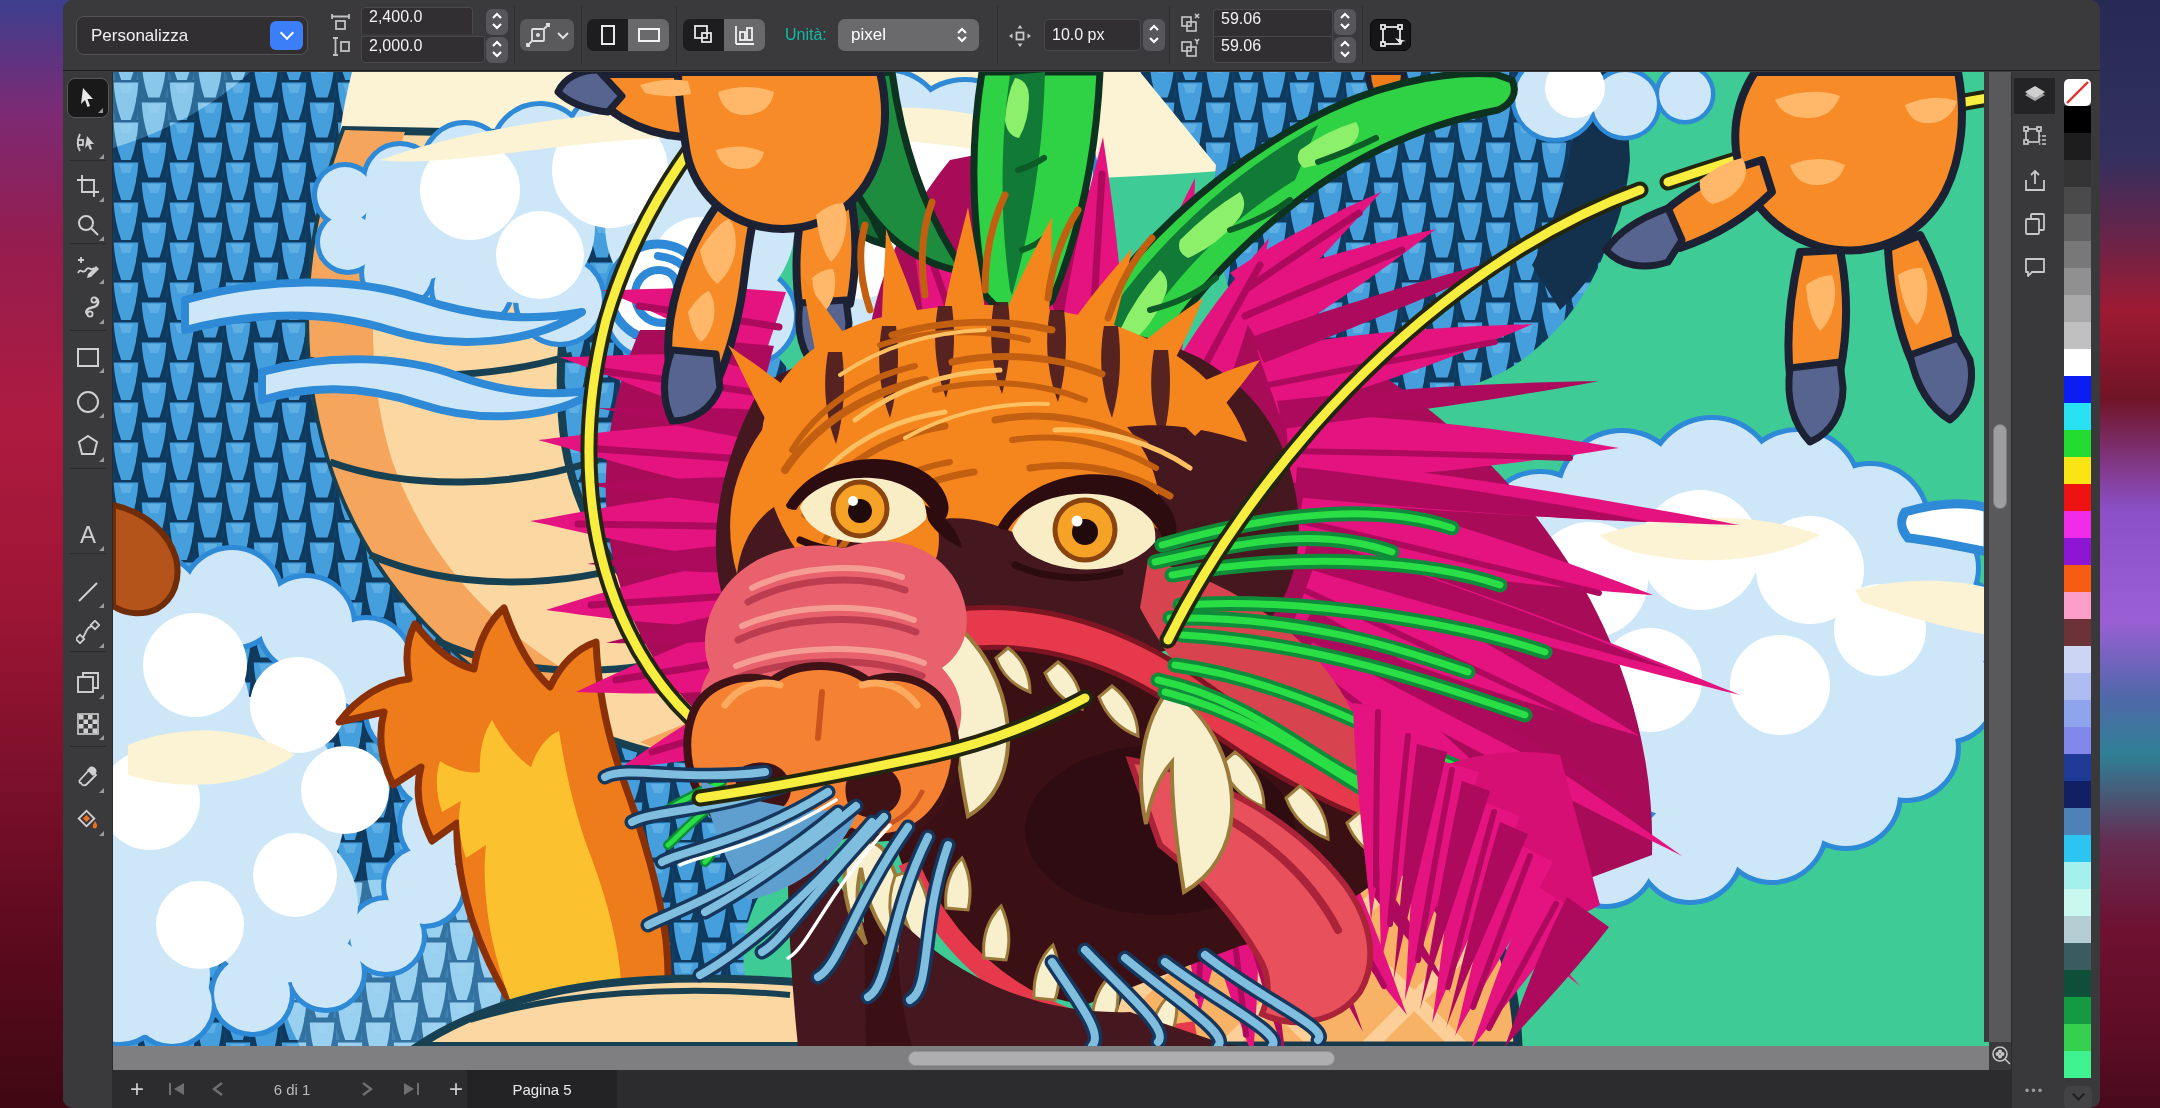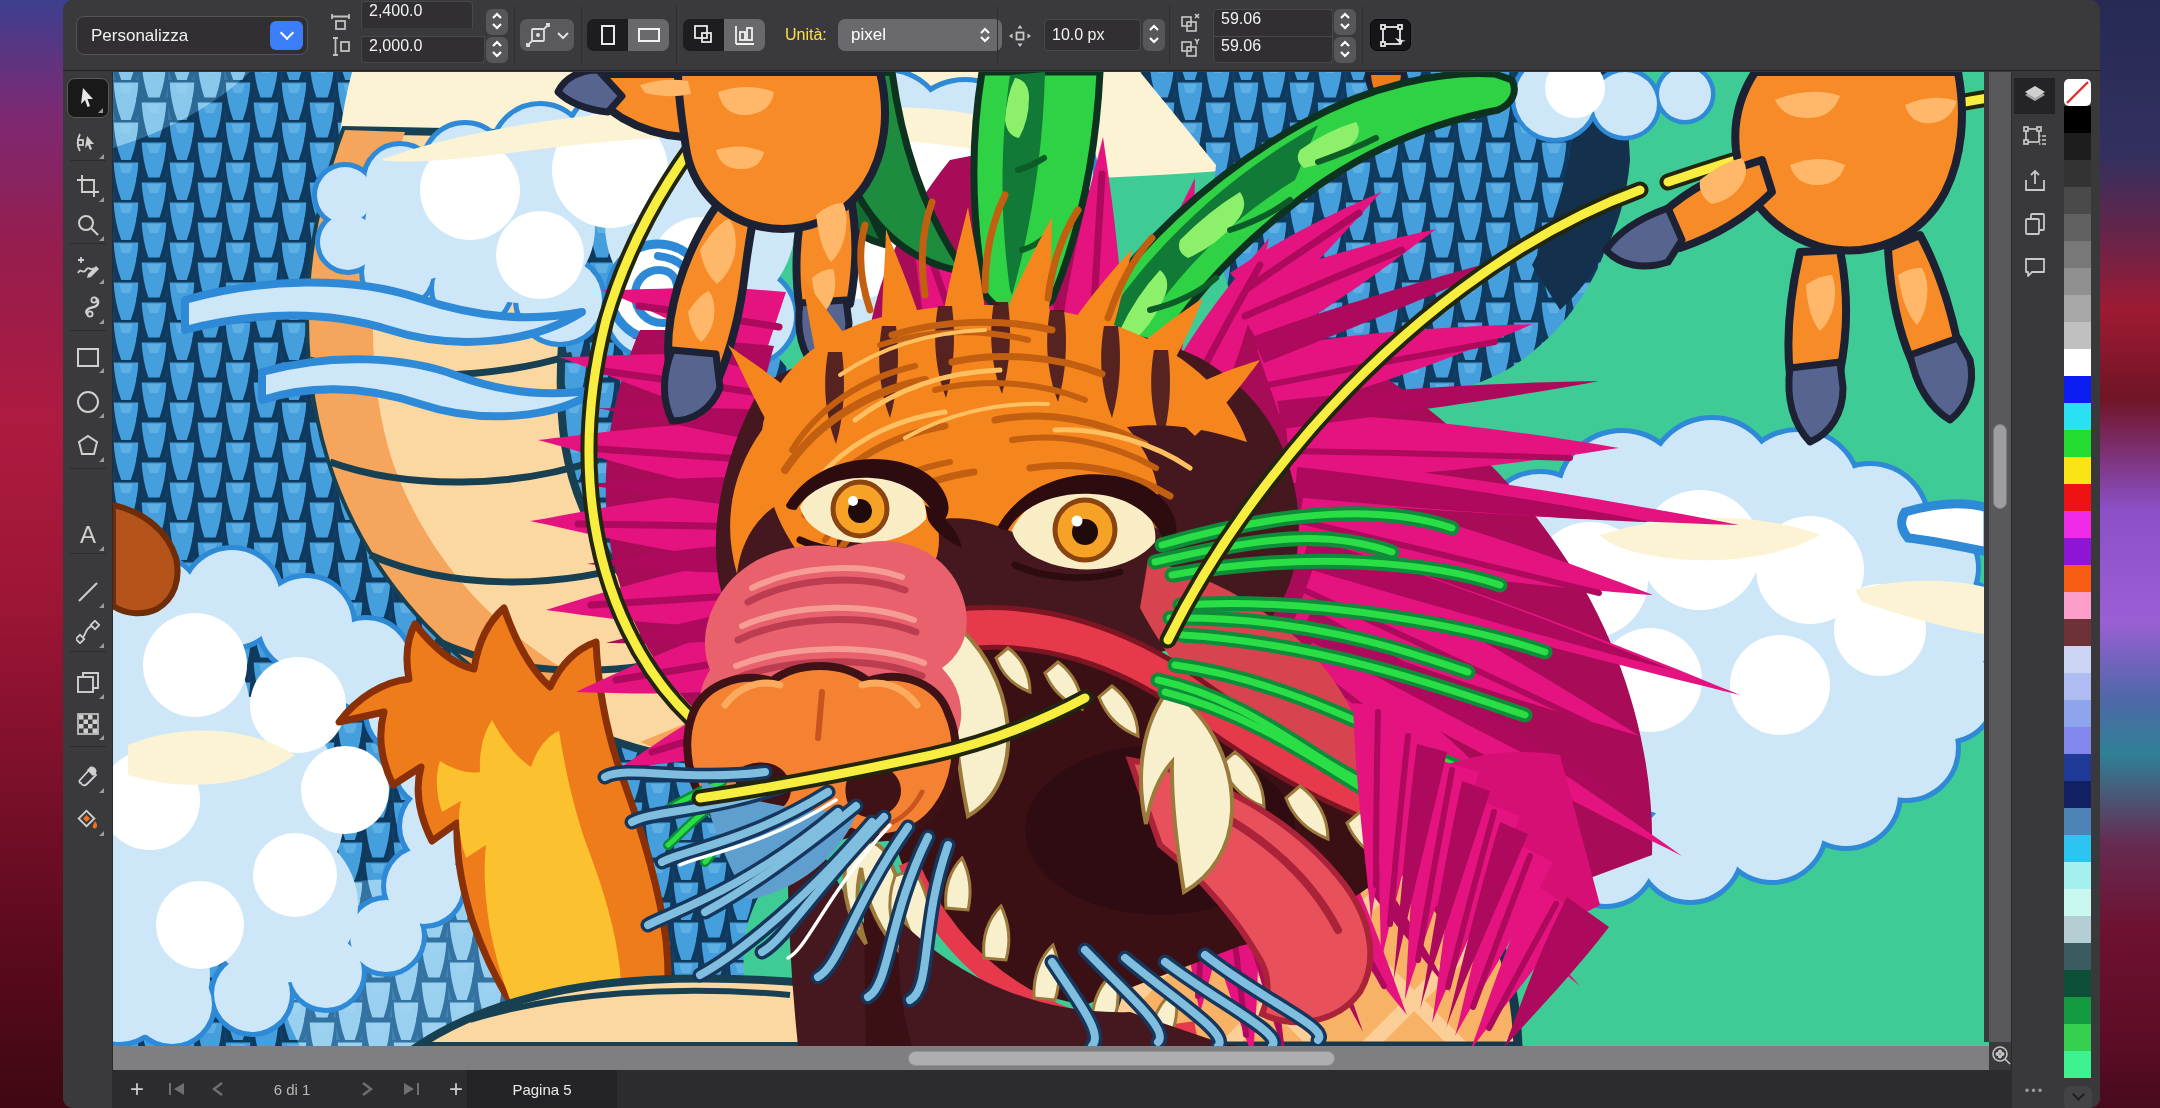--- a/index.html
+++ b/index.html
@@ -19,21 +19,21 @@
   .preset .chev-btn { position:absolute; right:4px; top:4px; width:33px; height:29px; background:#3c7ef8; border-radius:6px; }
   .chev-down { display:block; width:10px; height:10px; border-left:2.5px solid #fff; border-bottom:2.5px solid #fff; transform:rotate(-45deg); margin:7px auto 0; }
   .field { position:absolute; background:#312f32; border:1px solid #49484a; color:#f2f2f2; font-size:16px; padding-left:7px; }
   .stepper { position:absolute; width:22px; background:#57565a; border-radius:6px; }
   .stepper svg { display:block; margin:2px auto; }
   .tb-btn { position:absolute; border-radius:7px; }
   .seg { position:absolute; top:19px; height:32px; border-radius:7px; overflow:hidden; display:flex; }
   .seg > div { width:41px; height:32px; display:flex; align-items:center; justify-content:center; }
   .seg .on { background:#1d1c1e; }
   .seg .off { background:#69686b; }
-  .tb-label { position:absolute; color:#fde047; font-size:16px; top:26px; }
+  .tb-label { position:absolute; color:#14b8a6; font-size:16px; top:26px; }
   .select { position:absolute; top:19px; height:32px; background:#6a696c; border-radius:7px; color:#fff; font-size:17px; line-height:32px; padding-left:13px; }
   .tb-icon { position:absolute; color:#c9c9c9; }
 
   
   .toolcol { position:absolute; left:0; top:72px; width:50px; height:1036px; background:#3a393b; border-right:1px solid #2b2a2c; }
   .tool { position:absolute; left:4px; width:42px; height:40px; display:flex; align-items:center; justify-content:center; }
   .tool svg { display:block; }
   .tool .caret { position:absolute; right:5px; bottom:4px; width:0; height:0; border-left:5px solid transparent; border-bottom:5px solid #9b9b9b; }
   .tool.selected { background:#191919; border:1.5px solid #58575a; border-radius:8px; }
   .tool-div { position:absolute; left:7px; width:36px; height:1px; background:#2c2b2d; }
@@ -84,21 +84,21 @@
           <path d="M1,2 V7 M1,4.5 H18 M18,2 V7"></path>
           <rect x="5" y="9" width="9" height="8"></rect>
         </g>
       </svg>
     <svg class="tb-icon" style="left:268px;top:37px" width="19" height="19" viewBox="0 0 19 19">
         <g stroke="#c2c2c2" stroke-width="1.8" fill="none">
           <path d="M2,1 H7 M4.5,1 V18 M2,18 H7"></path>
           <rect x="10" y="5" width="8" height="9"></rect>
         </g>
       </svg>
-    <div class="field" style="left:298px;top:1px;width:112px;height:27px;border-bottom:none;border-radius:4px 4px 0 0"><span>2,400.0</span></div>
+    <div class="field" style="left:298px;top:7px;width:112px;height:27px;border-bottom:none;border-radius:4px 4px 0 0"><span>2,400.0</span></div>
     <div class="field" style="left:298px;top:36px;width:124px;height:27px;border-radius:0 0 4px 4px"><span>2,000.0</span></div>
     <div class="stepper" style="left:423px;top:9px;height:26px">
       <svg width="12" height="20" viewBox="0 0 12 20">
           <path d="M2,7 6,3 10,7" stroke="#fff" stroke-width="2.2" fill="none"></path>
           <path d="M2,13 6,17 10,13" stroke="#fff" stroke-width="2.2" fill="none"></path>
         </svg>
     </div>
     <div class="stepper" style="left:423px;top:37px;height:26px">
       <svg width="12" height="20" viewBox="0 0 12 20">
           <path d="M2,7 6,3 10,7" stroke="#fff" stroke-width="2.2" fill="none"></path>
@@ -146,21 +146,21 @@
           <svg width="22" height="22" viewBox="0 0 22 22">
             <g fill="none" stroke="#f2f2f2" stroke-width="1.8">
               <path d="M2,2 v18 M2,20 h18"></path>
               <rect x="6" y="8" width="5" height="8"></rect>
               <rect x="13" y="4" width="5" height="12"></rect>
             </g>
           </svg>
         </div>
     </div>
     <div class="tb-label" style="left:722px">Unità:</div>
-    <div class="select" style="left:775px;width:164px">
+    <div class="select" style="left:775px;width:141px">
       <span>pixel</span>
       <svg style="position:absolute;right:10px;top:7px" width="14" height="18" viewBox="0 0 14 18">
           <path d="M3,7 7,3 11,7 M3,11 7,15 11,11" stroke="#fff" stroke-width="2" fill="none"></path>
         </svg>
     </div>
     <div class="tb-divider" style="left:934px"></div>
 
     <svg class="tb-icon" style="left:946px;top:25px" width="22" height="22" viewBox="0 0 22 22">
         <g stroke="#c9c9c9" stroke-width="1.8" fill="#c9c9c9">
           <rect x="7.5" y="7.5" width="7" height="7" fill="none"></rect>

